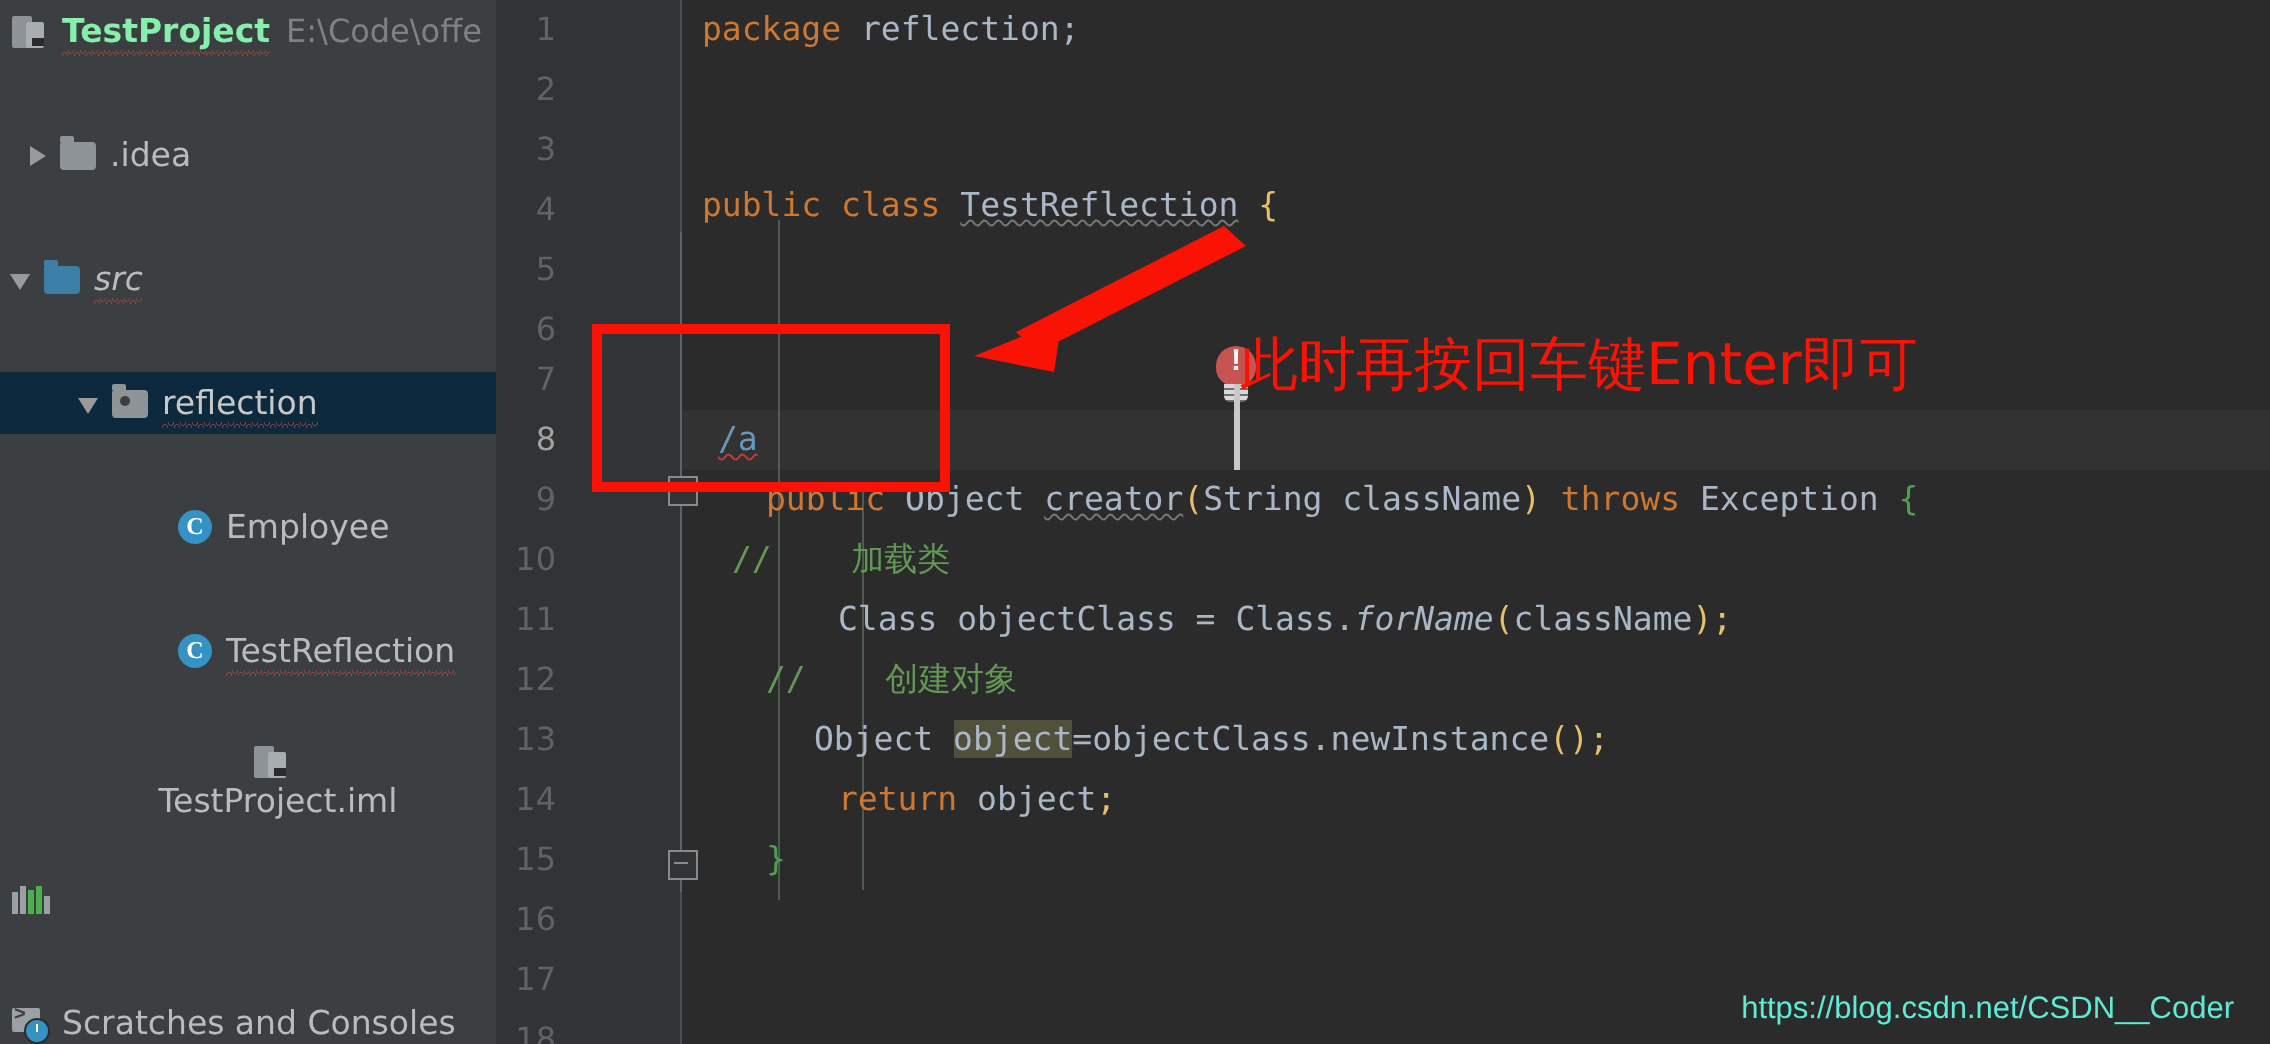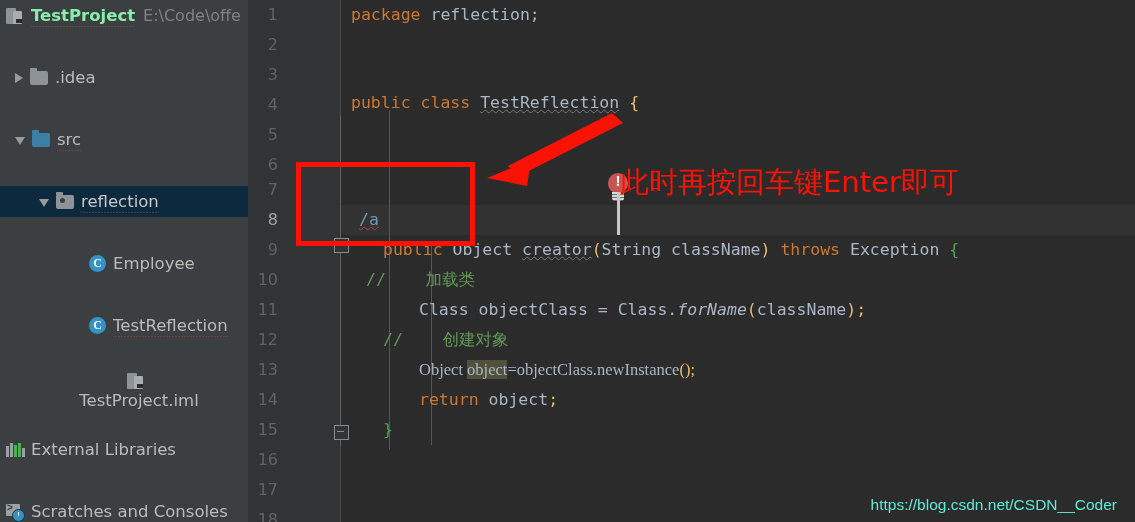--- a/index.html
+++ b/index.html
@@ -376,21 +376,21 @@
     </div>
 
     <div class="tree-row" style="top:31px;padding-left:12px;">
       <span class="twisty right"></span>
       <span class="tree-icon">
           <span class="ic-folder-gray"></span>
         </span>
       <span class="tree-label">.idea</span>
     </div>
 
-    <div class="tree-row" style="top:62px;padding-left:14px;">
+    <div class="tree-row" style="top:62px;padding-left:4px;font-style:italic;">
       <span class="twisty down"></span>
       <span class="tree-icon">
           <span class="ic-folder-blue"></span>
         </span>
       <span class="tree-label squiggle">src</span>
     </div>
 
     <div class="tree-row selected" style="top:93px;padding-left:38px;">
       <span class="twisty down"></span>
       <span class="tree-icon">
@@ -427,21 +427,20 @@
     <div class="tree-row" style="top:217px;padding-left:6px;">
       <span class="tree-icon">
         <span class="ic-libs">
             <i class="b1"></i>
             <i class="b2"></i>
             <i class="b3"></i>
             <i class="b4"></i>
             <i class="b5"></i>
           </span>
       </span>
-      <span class="tree-label">External Libraries</span>
     </div>
 
     <div class="tree-row" style="top:248px;padding-left:6px;">
       <span class="tree-icon">
         <span class="ic-scratch">
             <span class="sq"></span>
             <span class="clk"></span>
           </span>
       </span>
       <span class="tree-label">Scratches and Consoles</span>
@@ -495,21 +494,21 @@
       <div class="codeline" style="top:205px; left:18px; color:#6897bb;"><span class="wavy-red" style="color:#6897bb;">/a</span></div>
 
       <div class="codeline" style="top:235px; left:42px;"><span class="kw">public</span><span> Object </span><span class="wavy-gray">creator</span><span class="par">(</span><span>String classNam</span><span>e</span><span class="par">)</span><span class="kw"> throws </span><span>Exception</span><span class="brc"> {</span></div>
 
       <div class="codeline" style="top:265px; left:25px;"><span class="cmt">//    加载类</span></div>
 
       <div class="codeline" style="top:295px; left:78px;"><span>Class objectClass = </span><span>Class.</span><span class="meth">forName</span><span class="par">(</span><span>className</span><span class="par">)</span><span class="par">;</span></div>
 
       <div class="codeline" style="top:325px; left:42px;"><span class="cmt">//    创建对象</span></div>
 
-      <div class="codeline" style="top:355px; left:78px;font-family:Liberation Serif, serif;"><span>Object </span><span class="hl">object</span><span>=objectClass.</span><span>newInstance</span><span class="par">()</span><span class="par">;</span></div>
+      <div class="codeline" style="top:355px; left:66px;"><span>Object </span><span class="hl">object</span><span>=objectClass.</span><span>newInstance</span><span class="par">()</span><span class="par">;</span></div>
 
       <div class="codeline" style="top:385px; left:78px;"><span class="kw">return</span><span> object</span><span class="par">;</span></div>
 
       <div class="codeline" style="top:415px; left:42px;"><span class="brc">}</span></div>
     </div>
 
     <div id="bulb">
       <span class="glass"></span>
       <span class="base"></span>
     </div>

